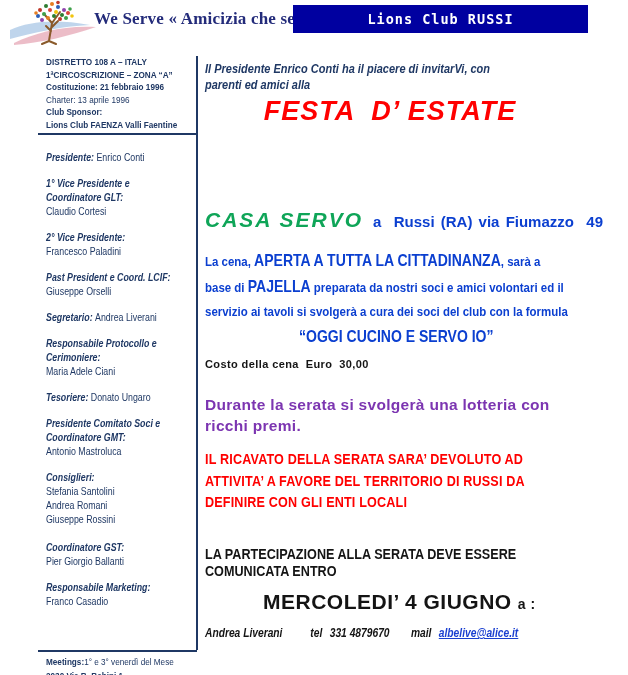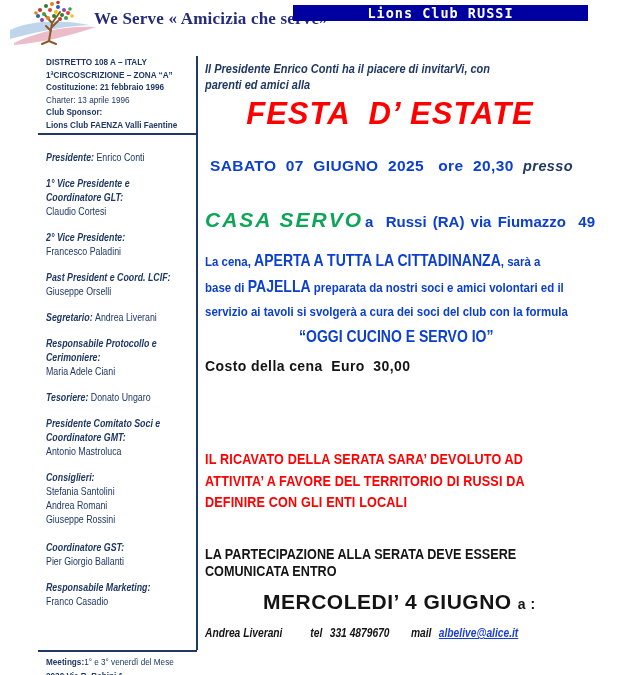--- a/index.html
+++ b/index.html
@@ -3,21 +3,21 @@
 <meta charset="utf-8">
 <style>
   html,body{margin:0;padding:0;background:#fff;}
   .page{position:relative;width:628px;height:675px;background:#fff;overflow:hidden;
         font-family:"Liberation Sans",sans-serif;}
 
   
   .logo{position:absolute;left:8px;top:0;width:90px;height:46px;}
   .motto{position:absolute;left:94px;top:9px;font-family:"Liberation Serif",serif;
          font-size:17px;font-weight:600;color:var(--motto_navy,#232B7A);letter-spacing:.2px;}
-  .banner{position:absolute;left:293px;top:5px;width:295px;height:16px;
+  .banner{position:absolute;left:293px;top:5px;width:295px;height:28px;
           background:var(--banner_bg,#0000A0);display:flex;align-items:center;justify-content:center;}
   .banner span{font-family:"DejaVu Sans Mono",monospace;font-weight:bold;font-size:13.5px;
                color:#fff;letter-spacing:1px;}
 
   
   .vline{position:absolute;left:196px;top:56px;width:2px;height:594px;background:var(--navy,#1F3864);}
   .hline{position:absolute;left:38px;width:159px;height:2px;background:var(--navy,#1F3864);}
   .hline.h1{top:133px;} .hline.h2{top:650px;}
 
   
@@ -33,34 +33,34 @@
             color:var(--navy,#1F3864);transform:scaleX(.86);transform-origin:0 0;white-space:nowrap;}
   .meetings .b{font-weight:bold;}
   .meetings2{position:absolute;left:46px;top:670px;width:200px;font-size:9.5px;font-weight:bold;
              color:var(--navy,#1F3864);transform:scaleX(.86);transform-origin:0 0;white-space:nowrap;}
 
   
   .intro{position:absolute;left:205px;top:61px;font-size:12.5px;font-weight:bold;font-style:italic;
          color:var(--navy,#1F3864);white-space:pre-line;line-height:16px;
          transform:scaleX(.88);transform-origin:0 0;width:420px;}
   .title{position:absolute;left:205px;top:96px;width:370px;text-align:center;
-         color:var(--red,#FF0000);font-size:31px;font-weight:bold;font-style:italic;
+         color:var(--red,#FF0000);font-size:27px;font-weight:bold;font-style:italic;
          letter-spacing:1px;white-space:pre;}
   .dateline{position:absolute;left:210px;top:157px;font-size:15.5px;font-weight:bold;
             color:var(--blue,#0B3FD0);white-space:pre;letter-spacing:.4px;}
   .dateline .presso{color:var(--navy,#1F3864);font-style:italic;font-size:14.5px;}
   .venue{position:absolute;left:205px;top:208px;white-space:pre;}
   .vname{color:var(--green,#0FA558);font-size:21px;font-weight:bold;font-style:italic;letter-spacing:2px;}
-  .vaddr{color:var(--blue,#0B3FD0);font-size:15px;font-weight:bold;margin-left:2px;word-spacing:2px;}
+  .vaddr{color:var(--blue,#0B3FD0);font-size:15px;font-weight:bold;margin-left:10px;word-spacing:2px;}
   .dinner{position:absolute;left:205px;top:248px;width:480px;color:var(--blue,#0B3FD0);
           font-size:13.5px;font-weight:bold;line-height:24px;
           transform:scaleX(.85);transform-origin:0 0;}
   .dinner .big{font-size:16.5px;}
   .dinner .formula{text-align:center;font-size:16.5px;width:450px;}
-  .cost{position:absolute;left:205px;top:358px;font-size:14px;font-weight:bold;color:#141414;
+  .cost{position:absolute;left:205px;top:358px;font-size:11px;font-weight:bold;color:#141414;
         white-space:pre;letter-spacing:.4px;}
   .lottery{position:absolute;left:205px;top:394px;font-size:15.5px;font-weight:bold;
            color:var(--purple,#7C35B1);line-height:21px;white-space:pre-line;letter-spacing:.3px;}
   .proceeds{position:absolute;left:205px;top:448px;font-size:15px;font-weight:bold;
             color:var(--red,#FF0000);line-height:21.5px;white-space:pre-line;width:500px;
             transform:scaleX(.84);transform-origin:0 0;letter-spacing:.2px;}
   .rsvp{position:absolute;left:205px;top:546px;font-size:14.5px;font-weight:bold;color:#141414;
         line-height:17px;white-space:pre-line;width:480px;transform:scaleX(.87);transform-origin:0 0;}
   .deadline{position:absolute;left:263px;top:574px;font-size:21px;font-weight:bold;color:#141414;
             letter-spacing:.5px;white-space:pre;margin-top:16px;}
@@ -148,32 +148,33 @@
 Franco Casadio</span></div>
   </div>
 
   <div class="meetings"><span class="b">Meetings:</span><span>1° e 3° venerdì del Mese</span></div>
   <div class="meetings2">2030 Via B. Babini 1</div>
 
   <div class="intro">Il Presidente Enrico Conti ha il piacere di invitarVi, con
 parenti ed amici alla</div>
   <div class="title">FESTA  D’ ESTATE</div>
 
-  <div class="dateline"><span>SABATO  07  GIUGNO  2025   ore  20,30  </span><span class="presso">presso</span></div>
 
   <div class="venue"><span class="vname">CASA SERVO</span><span class="vaddr">a  Russi (RA) via Fiumazzo  49</span></div>
 
   <div class="dinner">
     <div><span>La cena, </span><span class="big">APERTA A TUTTA LA CITTADINANZA</span><span>, sarà a</span></div>
     <div><span>base di </span><span class="big">PAJELLA</span><span>  preparata da nostri soci e amici volontari ed il</span></div>
     <div>servizio ai tavoli si svolgerà a cura dei soci del club con la formula</div>
     <div class="formula">“OGGI CUCINO E SERVO IO”</div>
   </div>
 
   <div class="cost">Costo della cena  Euro  30,00</div>
+  <div class="lottery">Durante la serata si svolgerà una lotteria con
+ricchi premi.</div>
   <div class="proceeds">IL RICAVATO DELLA SERATA SARA’ DEVOLUTO AD
 ATTIVITA’ A FAVORE DEL TERRITORIO DI RUSSI DA
 DEFINIRE CON GLI ENTI LOCALI</div>
   <div class="rsvp">LA PARTECIPAZIONE ALLA SERATA DEVE ESSERE
 COMUNICATA ENTRO</div>
 
   <div class="deadline"><span>MERCOLEDI’ 4 GIUGNO</span><span class="suffix">a :</span></div>
 
   <div class="contact"><span>Andrea Liverani</span><span class="sp1">tel</span><span class="sp2">331 4879670</span><span class="sp3">mail</span><a class="sp4" href="#">albelive@alice.it</a></div>
 

